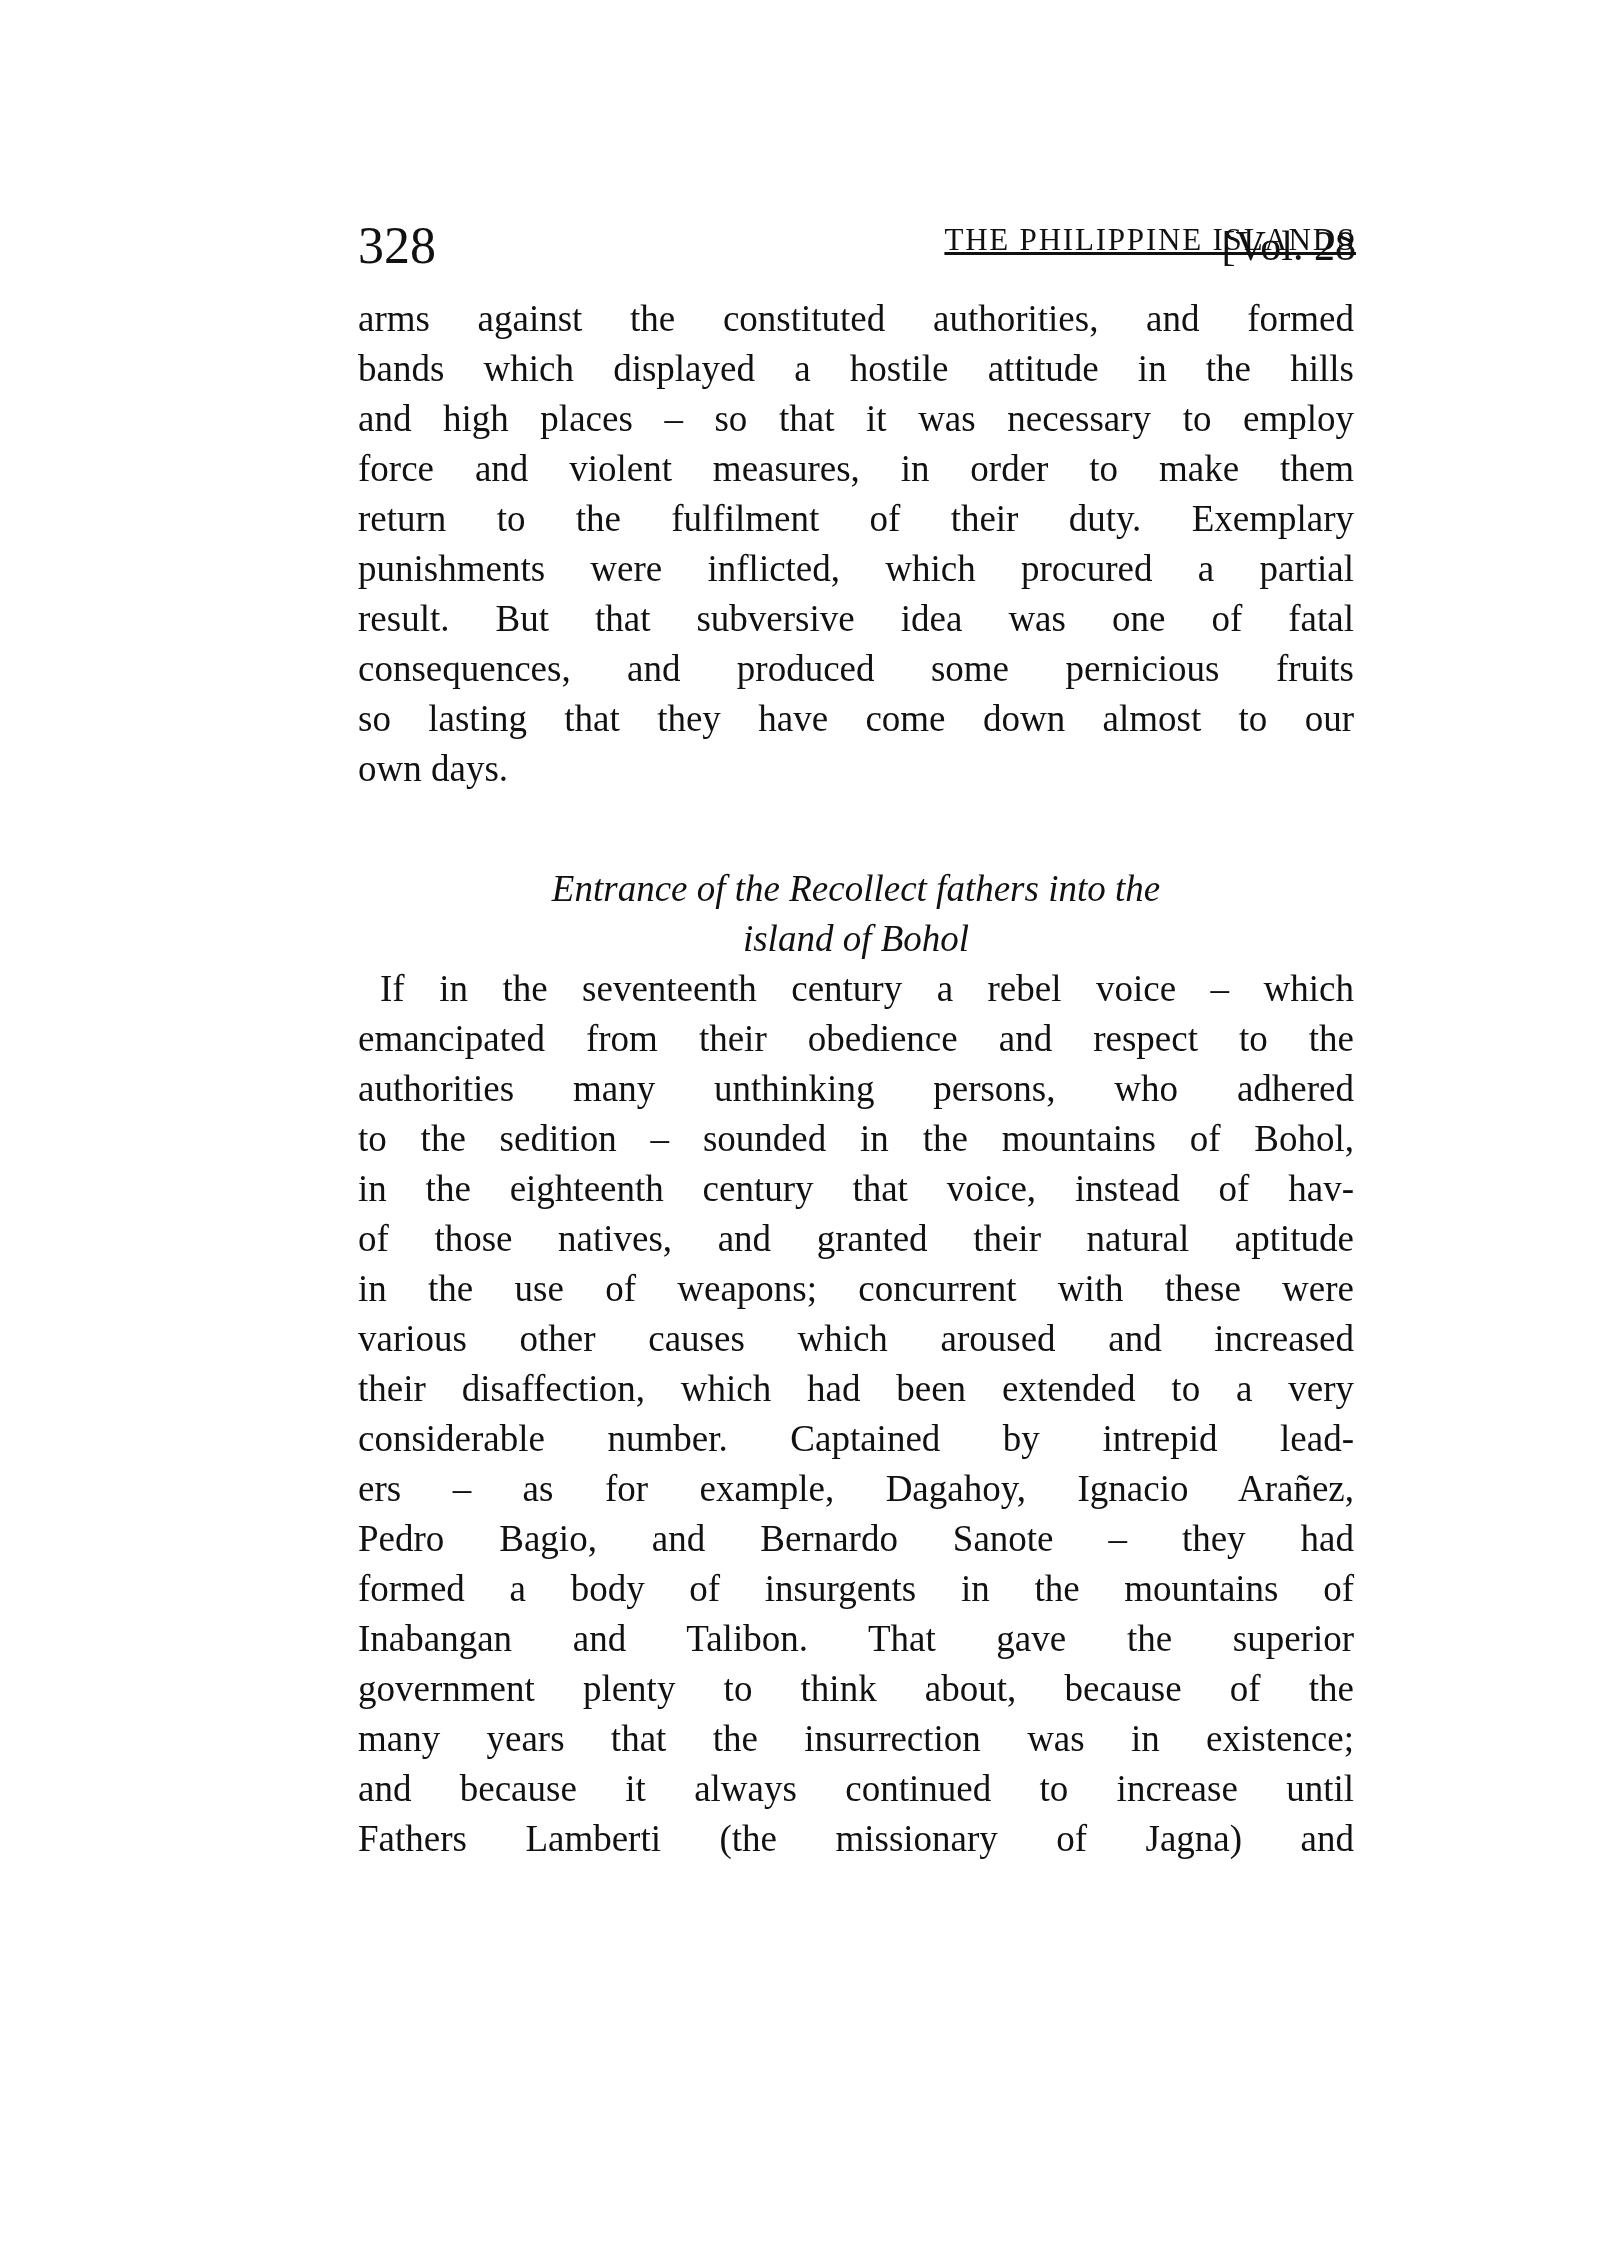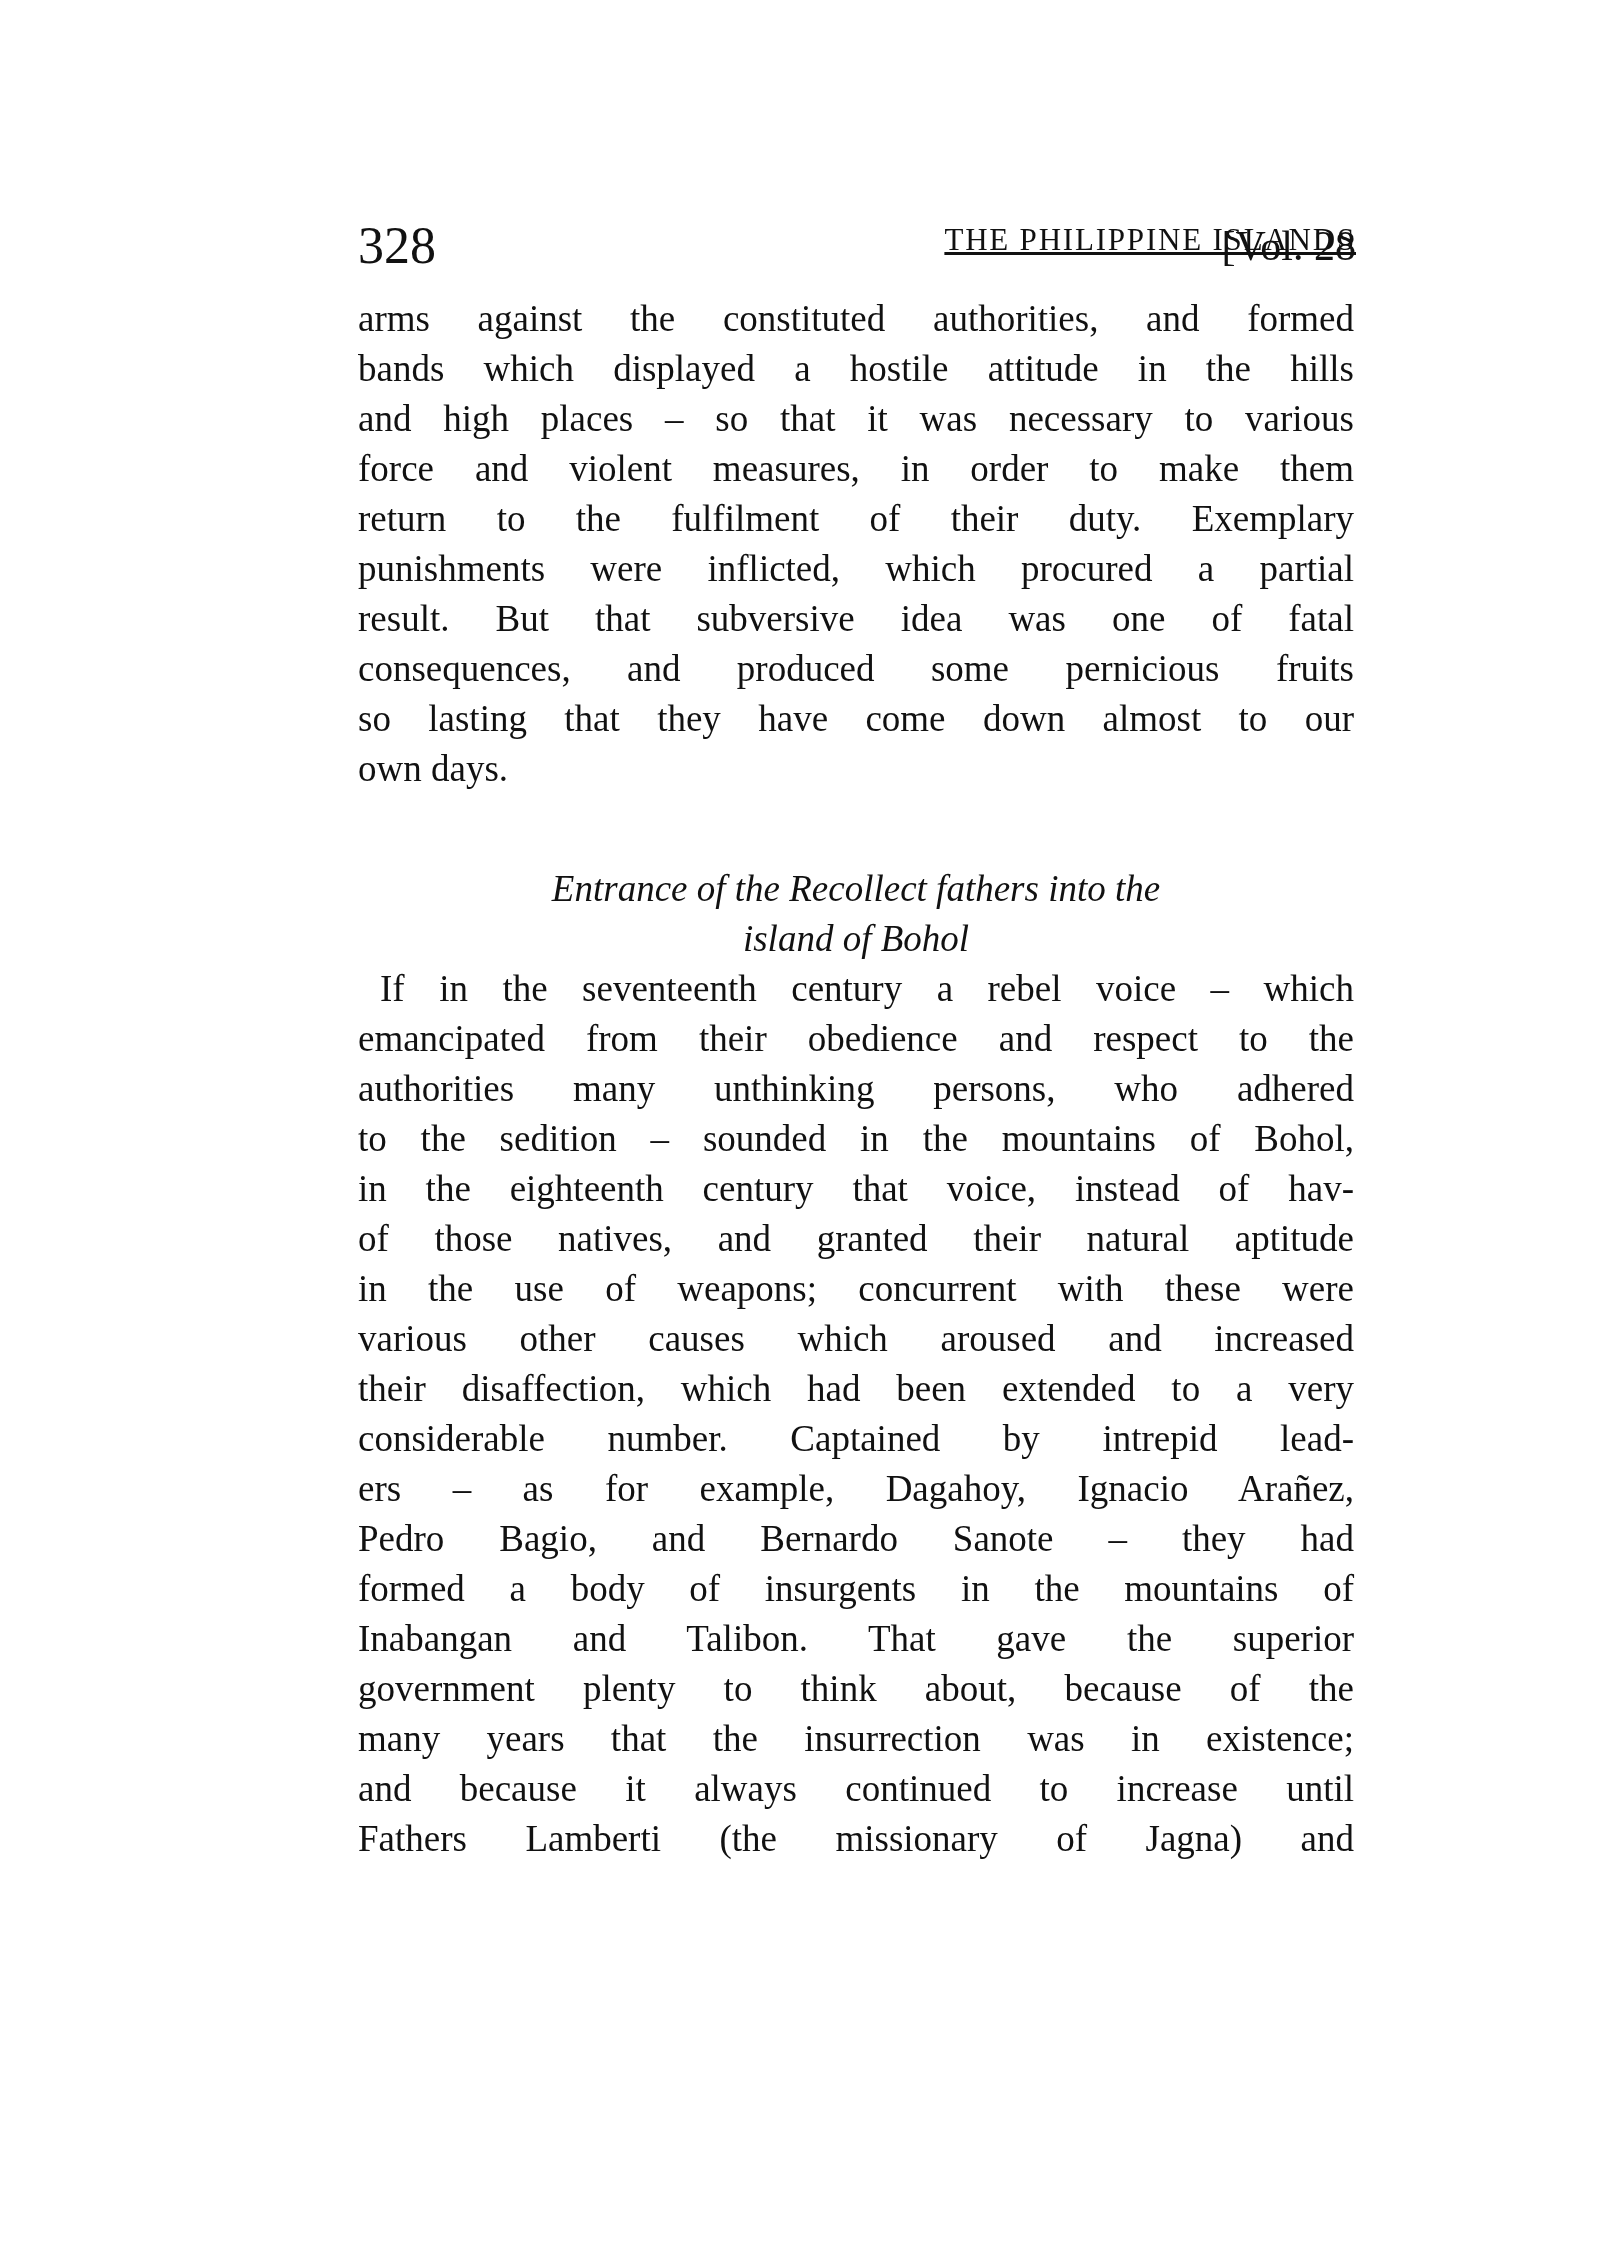--- a/index.html
+++ b/index.html
@@ -24,21 +24,21 @@
 <div class="header">
   <span class="page-num">328</span>
   <span class="running-title">THE PHILIPPINE ISLANDS</span>
   <span class="vol">[Vol. 28</span>
 </div>
 
 <div class="body">
   <div>
     <div class="line">arms against the constituted authorities, and formed</div>
     <div class="line">bands which displayed a hostile attitude in the hills</div>
-    <div class="line">and high places – so that it was necessary to various</div>
+    <div class="line">and high places – so that it was necessary to employ</div>
     <div class="line">force and violent measures, in order to make them</div>
     <div class="line">return to the fulfilment of their duty.  Exemplary</div>
     <div class="line">punishments were inflicted, which procured a partial</div>
     <div class="line">result.  But that subversive idea was one of fatal</div>
     <div class="line">consequences, and produced some pernicious fruits</div>
     <div class="line">so lasting that they have come down almost to our</div>
     <div class="line last">own days.</div>
   </div>
 
   <div class="heading-block">

